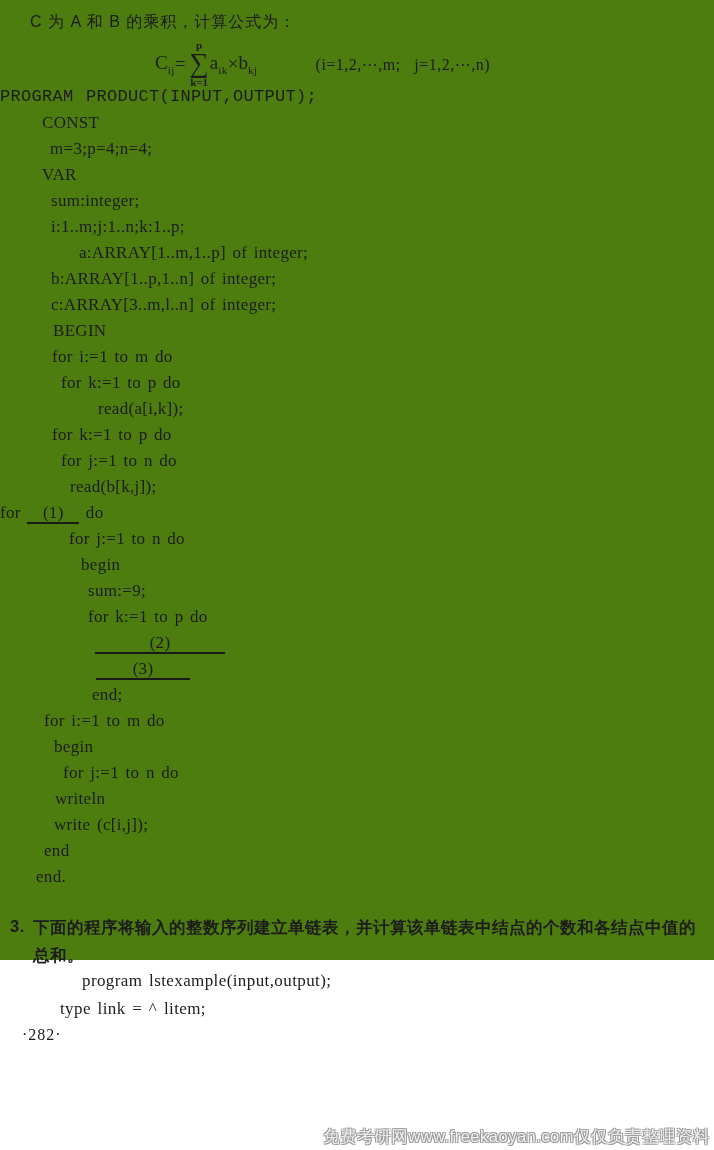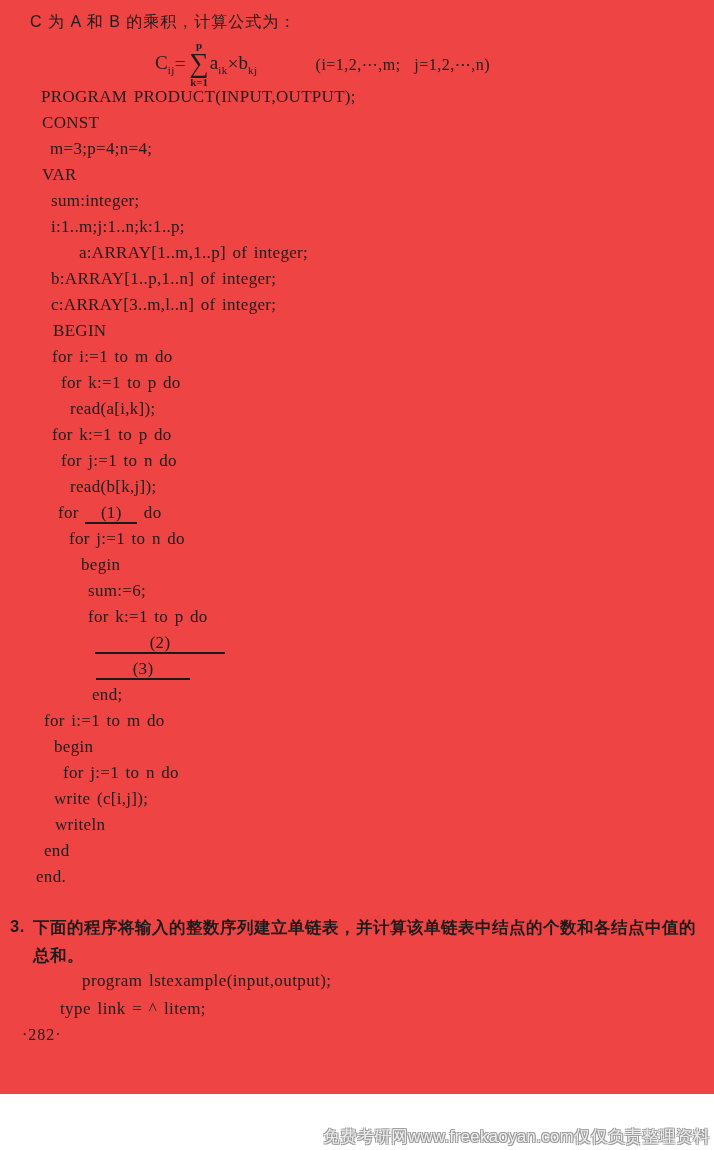--- a/index.html
+++ b/index.html
@@ -1,20 +1,20 @@
 <!DOCTYPE html>
 <html><head>
 <meta charset="utf-8">
 <style>
   html,body{margin:0;padding:0;}
   body{
     width:714px;height:1150px;background:#ffffff;overflow:hidden;
     font-family:"Liberation Serif",serif;color:#1c1c1c;
   }
-  .page{position:relative;width:714px;height:1094px;background:#ef4444;}
+  .page{position:relative;width:714px;height:960px;background:#4d7c0f;}
 
   
   .intro{
     position:absolute;left:30px;top:12px;
     font-family:"Liberation Sans",sans-serif;
     font-size:16px;letter-spacing:1px;white-space:pre;
   }
 
   
   .formula{
@@ -87,49 +87,49 @@
       <span class="sigma">∑</span>
       <span class="lim">k=1</span>
     </span>
     <span><span>a</span><sub>ik</sub></span>
     <span>×</span>
     <span><span>b</span><sub>kj</sub></span>
     <span class="cond">(i=1,2,⋯,m;   j=1,2,⋯,n)</span>
   </div>
 
   <div class="code">
-      <div class="code-line" style="padding-left: 41px;">PROGRAM PRODUCT(INPUT,OUTPUT);</div>
+      <div class="code-line" style=" font-family: Liberation Mono, monospace;">PROGRAM PRODUCT(INPUT,OUTPUT);</div>
       <div class="code-line" style="padding-left: 42px;">CONST</div>
       <div class="code-line" style="padding-left: 50px;">m=3;p=4;n=4;</div>
       <div class="code-line" style="padding-left: 42px;">VAR</div>
       <div class="code-line" style="padding-left: 51px;">sum:integer;</div>
       <div class="code-line" style="padding-left: 51px;">i:1..m;j:1..n;k:1..p;</div>
       <div class="code-line" style="padding-left: 79px;">a:ARRAY[1..m,1..p] of integer;</div>
       <div class="code-line" style="padding-left: 51px;">b:ARRAY[1..p,1..n] of integer;</div>
       <div class="code-line" style="padding-left: 51px;">c:ARRAY[3..m,l..n] of integer;</div>
       <div class="code-line" style="padding-left: 53px;">BEGIN</div>
       <div class="code-line" style="padding-left: 52px;">for i:=1 to m do</div>
       <div class="code-line" style="padding-left: 61px;">for k:=1 to p do</div>
-      <div class="code-line" style="padding-left: 70px;">read(a[i,k]);</div>
+      <div class="code-line" style="padding-left: 70px; margin-left: 28px;">read(a[i,k]);</div>
       <div class="code-line" style="padding-left: 52px;">for k:=1 to p do</div>
       <div class="code-line" style="padding-left: 61px;">for j:=1 to n do</div>
       <div class="code-line" style="padding-left: 70px;">read(b[k,j]);</div>
-      <div class="code-line" style="padding-left: 58px;">for <span class="blank" style="width: 52px;">(1)</span> do</div>
+      <div class="code-line" style="">for <span class="blank" style="width: 52px;">(1)</span> do</div>
       <div class="code-line" style="padding-left: 69px;">for j:=1 to n do</div>
       <div class="code-line" style="padding-left: 81px;">begin</div>
-      <div class="code-line" style="padding-left: 88px;">sum:=6;</div>
+      <div class="code-line" style="padding-left: 88px;">sum:=9;</div>
       <div class="code-line" style="padding-left: 88px;">for k:=1 to p do</div>
       <div class="code-line" style="padding-left: 95px;"><span class="blank" style="width: 130px;">(2)</span></div>
       <div class="code-line" style="padding-left: 96px;"><span class="blank" style="width: 94px;">(3)</span></div>
       <div class="code-line" style="padding-left: 92px;">end;</div>
       <div class="code-line" style="padding-left: 44px;">for i:=1 to m do</div>
       <div class="code-line" style="padding-left: 54px;">begin</div>
       <div class="code-line" style="padding-left: 63px;">for j:=1 to n do</div>
+      <div class="code-line" style="padding-left: 55px;">writeln</div>
       <div class="code-line" style="padding-left: 54px;">write (c[i,j]);</div>
-      <div class="code-line" style="padding-left: 55px;">writeln</div>
       <div class="code-line" style="padding-left: 44px;">end</div>
       <div class="code-line" style="padding-left: 36px;">end.</div>
     </div>
 
   <div class="item3-line1">
     <span class="item3-num">3.</span>
     <span>下面的程序将输入的整数序列建立单链表，并计算该单链表中结点的个数和各结点中值的</span>
   </div>
   <div class="item3-line2">总和。</div>
   <div class="item3-code-1">program lstexample(input,output);</div>

